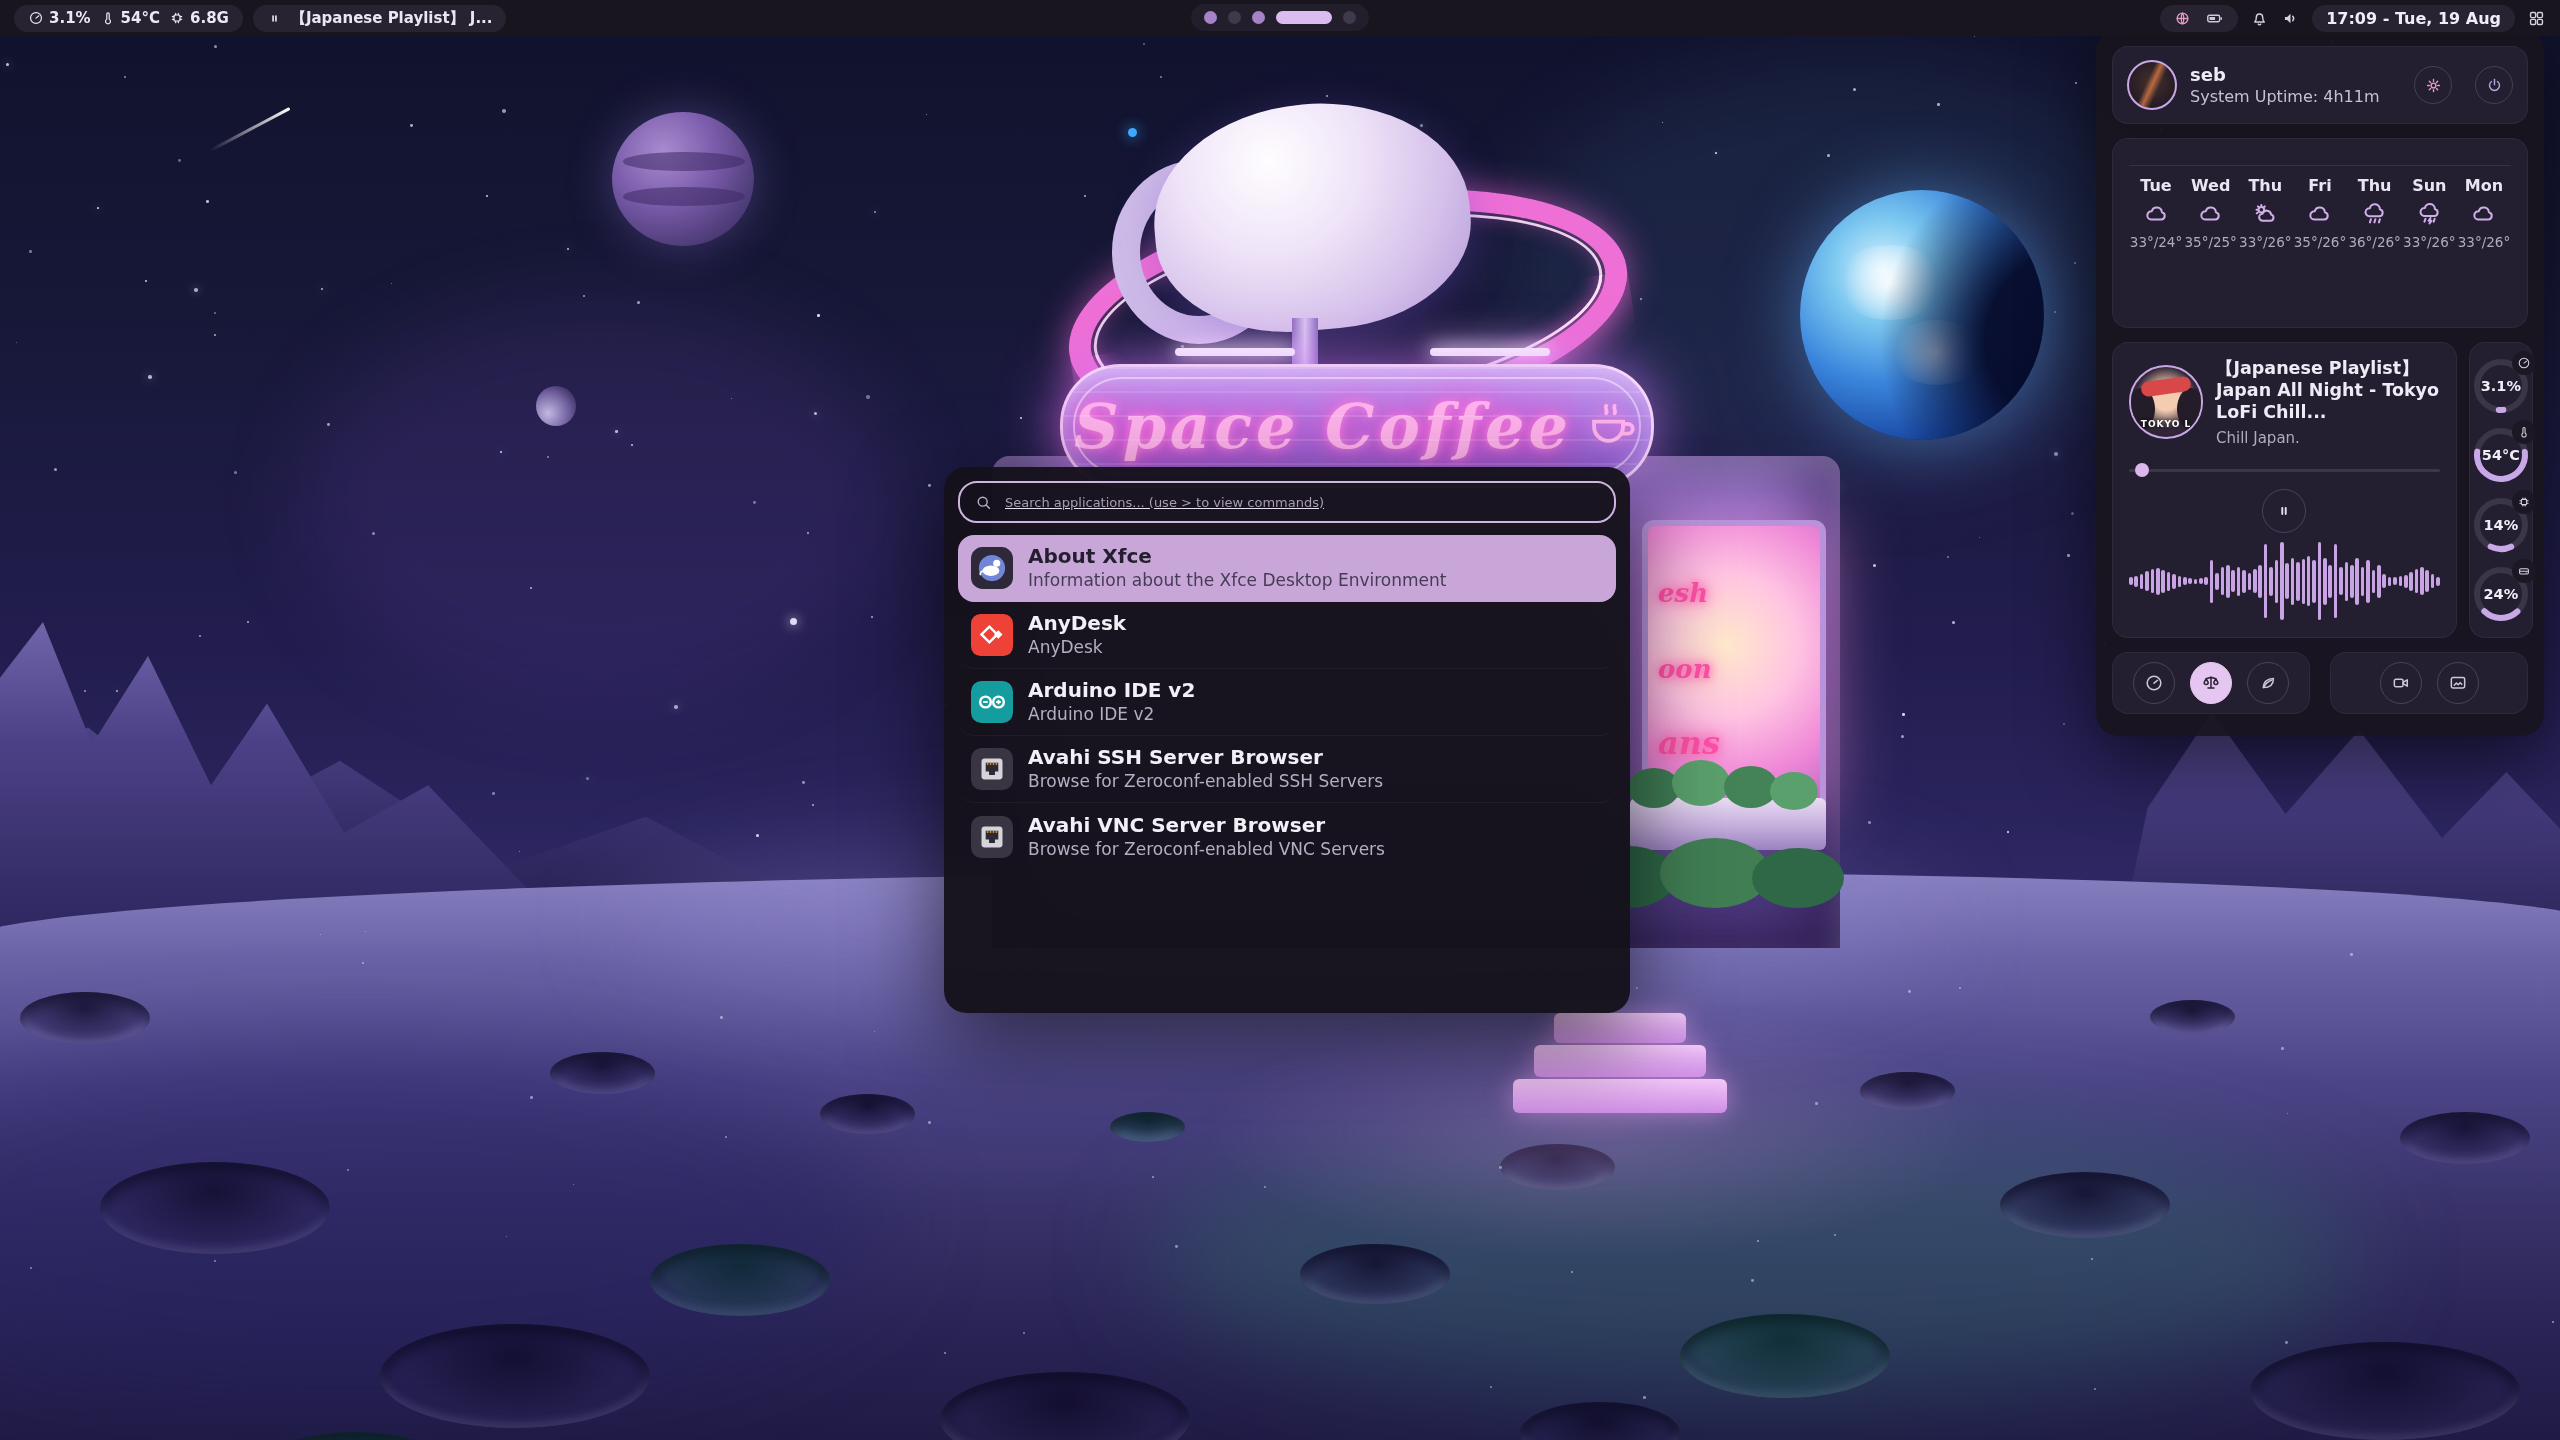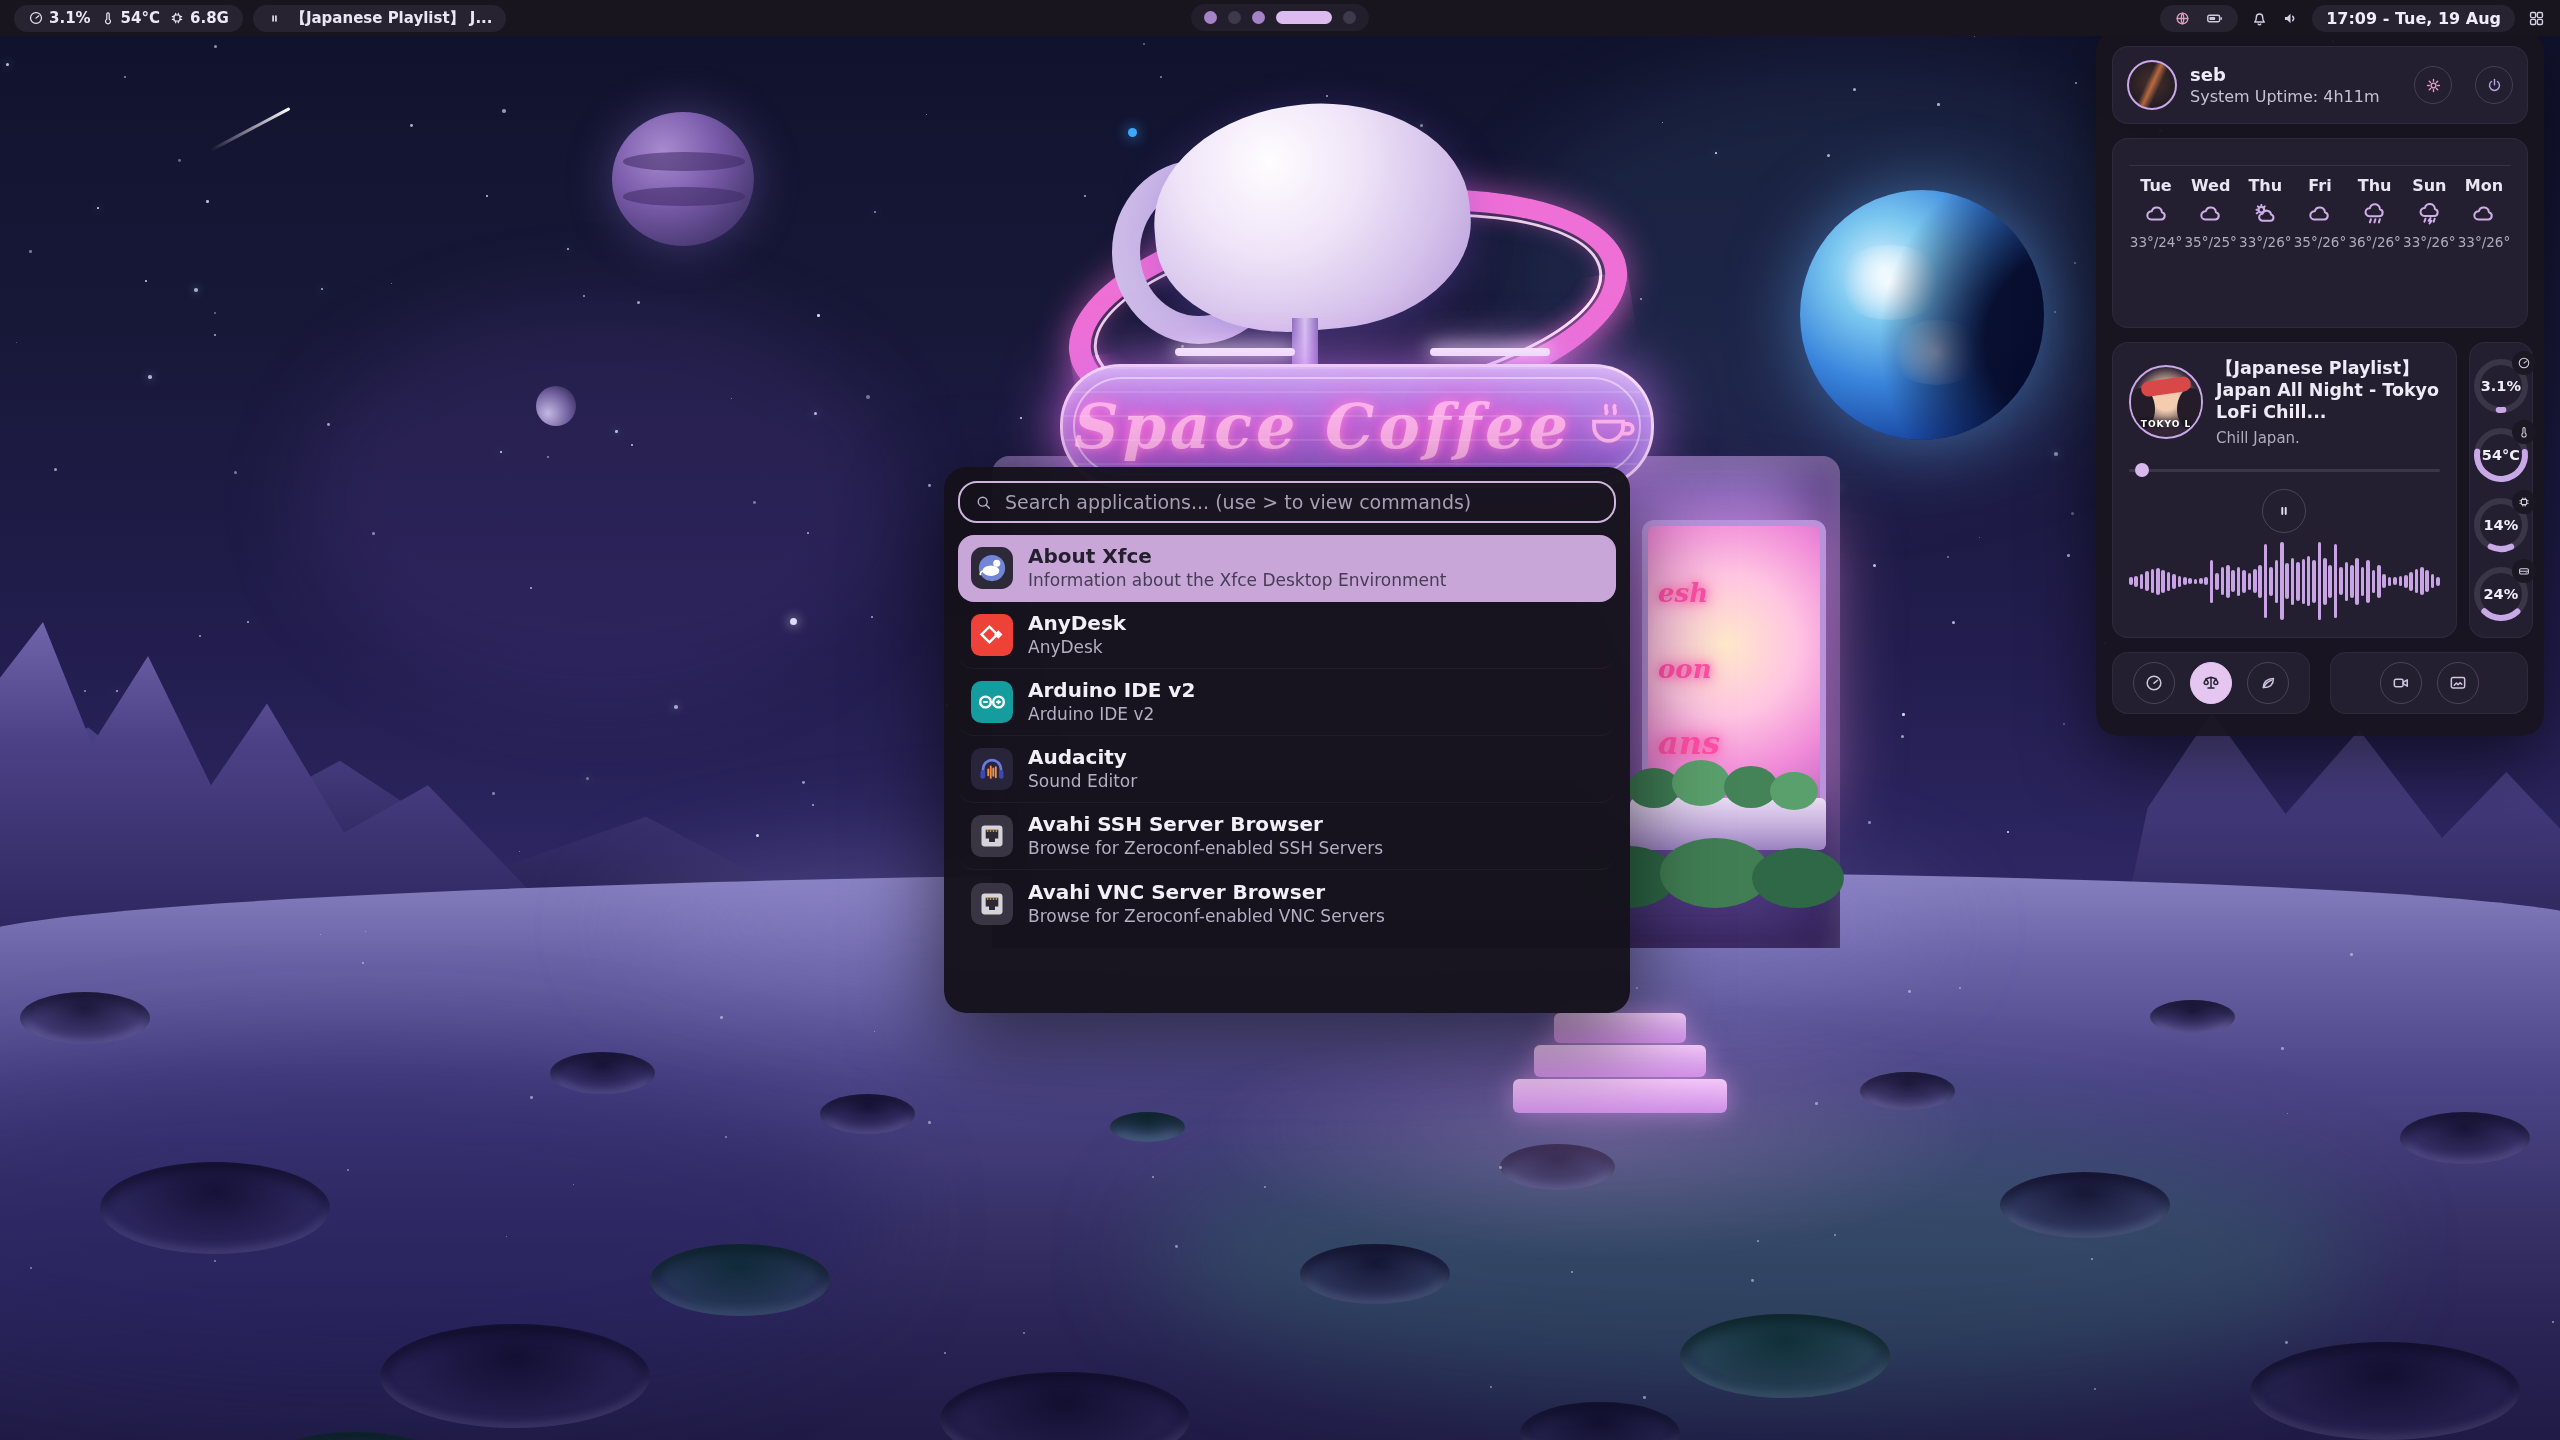--- a/index.html
+++ b/index.html
@@ -102,22 +102,22 @@
   .ws-dot.active{width:56px;background:#dcbcf0;}
   #tray{margin-left:auto;display:flex;align-items:center;gap:12px;}
   #tray .bare{color:#d6d0e0;}
   #clock-pill{font-size:16px;font-weight:bold;color:#f0ecf8;}
 
   
   #launcher{left:944px;top:467px;width:686px;height:546px;border-radius:22px;background:rgba(21,18,27,.97);
      z-index:40;box-shadow:0 30px 90px rgba(0,0,0,.6);padding:14px;box-sizing:border-box;}
   #search-wrap{height:38px;border-radius:19px;border:2px solid #cdb5de;display:flex;align-items:center;
      gap:10px;padding:0 14px;color:#b8b0c4;}
-  #search-input{flex:1;background:transparent;border:none;outline:none;color:#e8e2f0;font-size:19px;
-     font-family:"DejaVu Sans","Liberation Sans",sans-serif;}
+  #search-input{flex:1;background:transparent;border:none;outline:none;color:#e8e2f0;font-size:13px;
+     font-family:"DejaVu Sans","Liberation Sans",sans-serif;text-decoration:underline;}
   #search-input::placeholder{color:#a79eb4;}
   #app-list{margin-top:12px;}
   .app-row{height:67px;display:flex;align-items:center;gap:15px;padding:0 13px;border-radius:16px;
      border-bottom:1px solid rgba(255,255,255,.045);box-sizing:border-box;}
   .app-row:last-child{border-bottom:none;}
   .app-row.selected{background:#c8a7d8;border-bottom-color:transparent;margin-top:7px;}
   .app-icon{width:42px;height:42px;flex:0 0 42px;}
   .app-title{font-size:20px;font-weight:bold;color:#f2eff6;line-height:1.15;}
   .app-desc{font-size:17px;color:#b6aec2;line-height:1.2;margin-top:2px;}
   .app-row.selected .app-title{color:#241f2e;}
@@ -596,33 +596,20 @@
             <path d="M11.6 20h4.4" stroke="#fff" stroke-width="1.7"></path>
             <path d="M24 20h4.4M26.2 17.8v4.4" stroke="#fff" stroke-width="1.7"></path>
           </svg>
           <div>
             <div class="app-title">Arduino IDE v2</div>
             <div class="app-desc">Arduino IDE v2</div>
           </div>
         </div>
         <div class="app-row">
           <svg class="app-icon" viewBox="0 0 40 40">
-            <rect width="40" height="40" rx="10" fill="#28243a"></rect>
-            <path d="M11.5 24v-4a8.5 8.5 0 0 1 17 0v4" fill="none" stroke="#6b7ae0" stroke-width="2.6"></path>
-            <rect x="9" y="21" width="4.4" height="8.4" rx="2.2" fill="#3c49b0"></rect>
-            <rect x="26.6" y="21" width="4.4" height="8.4" rx="2.2" fill="#3c49b0"></rect>
-            <path d="M16.4 20.5v5.5M18.8 17.5v11M21.2 19.5v7M23.6 18.2v9.6" stroke="#f09048" stroke-width="1.8" stroke-linecap="round"></path>
-          </svg>
-          <div>
-            <div class="app-title">Audacity</div>
-            <div class="app-desc">Sound Editor</div>
-          </div>
-        </div>
-        <div class="app-row">
-          <svg class="app-icon" viewBox="0 0 40 40">
             <rect width="40" height="40" rx="10" fill="#3a3542"></rect>
             <rect x="10" y="10" width="20" height="20" rx="3" fill="#d4d4da"></rect>
             <path d="M14 14h12v8.4h-3.2v3.2h-5.6v-3.2H14Z" fill="#2c2834"></path>
             <path d="M15.8 14v2.2M18.6 14v2.2M21.4 14v2.2M24.2 14v2.2" stroke="#c09030" stroke-width="1.5"></path>
           </svg>
           <div>
             <div class="app-title">Avahi SSH Server Browser</div>
             <div class="app-desc">Browse for Zeroconf-enabled SSH Servers</div>
           </div>
         </div>

